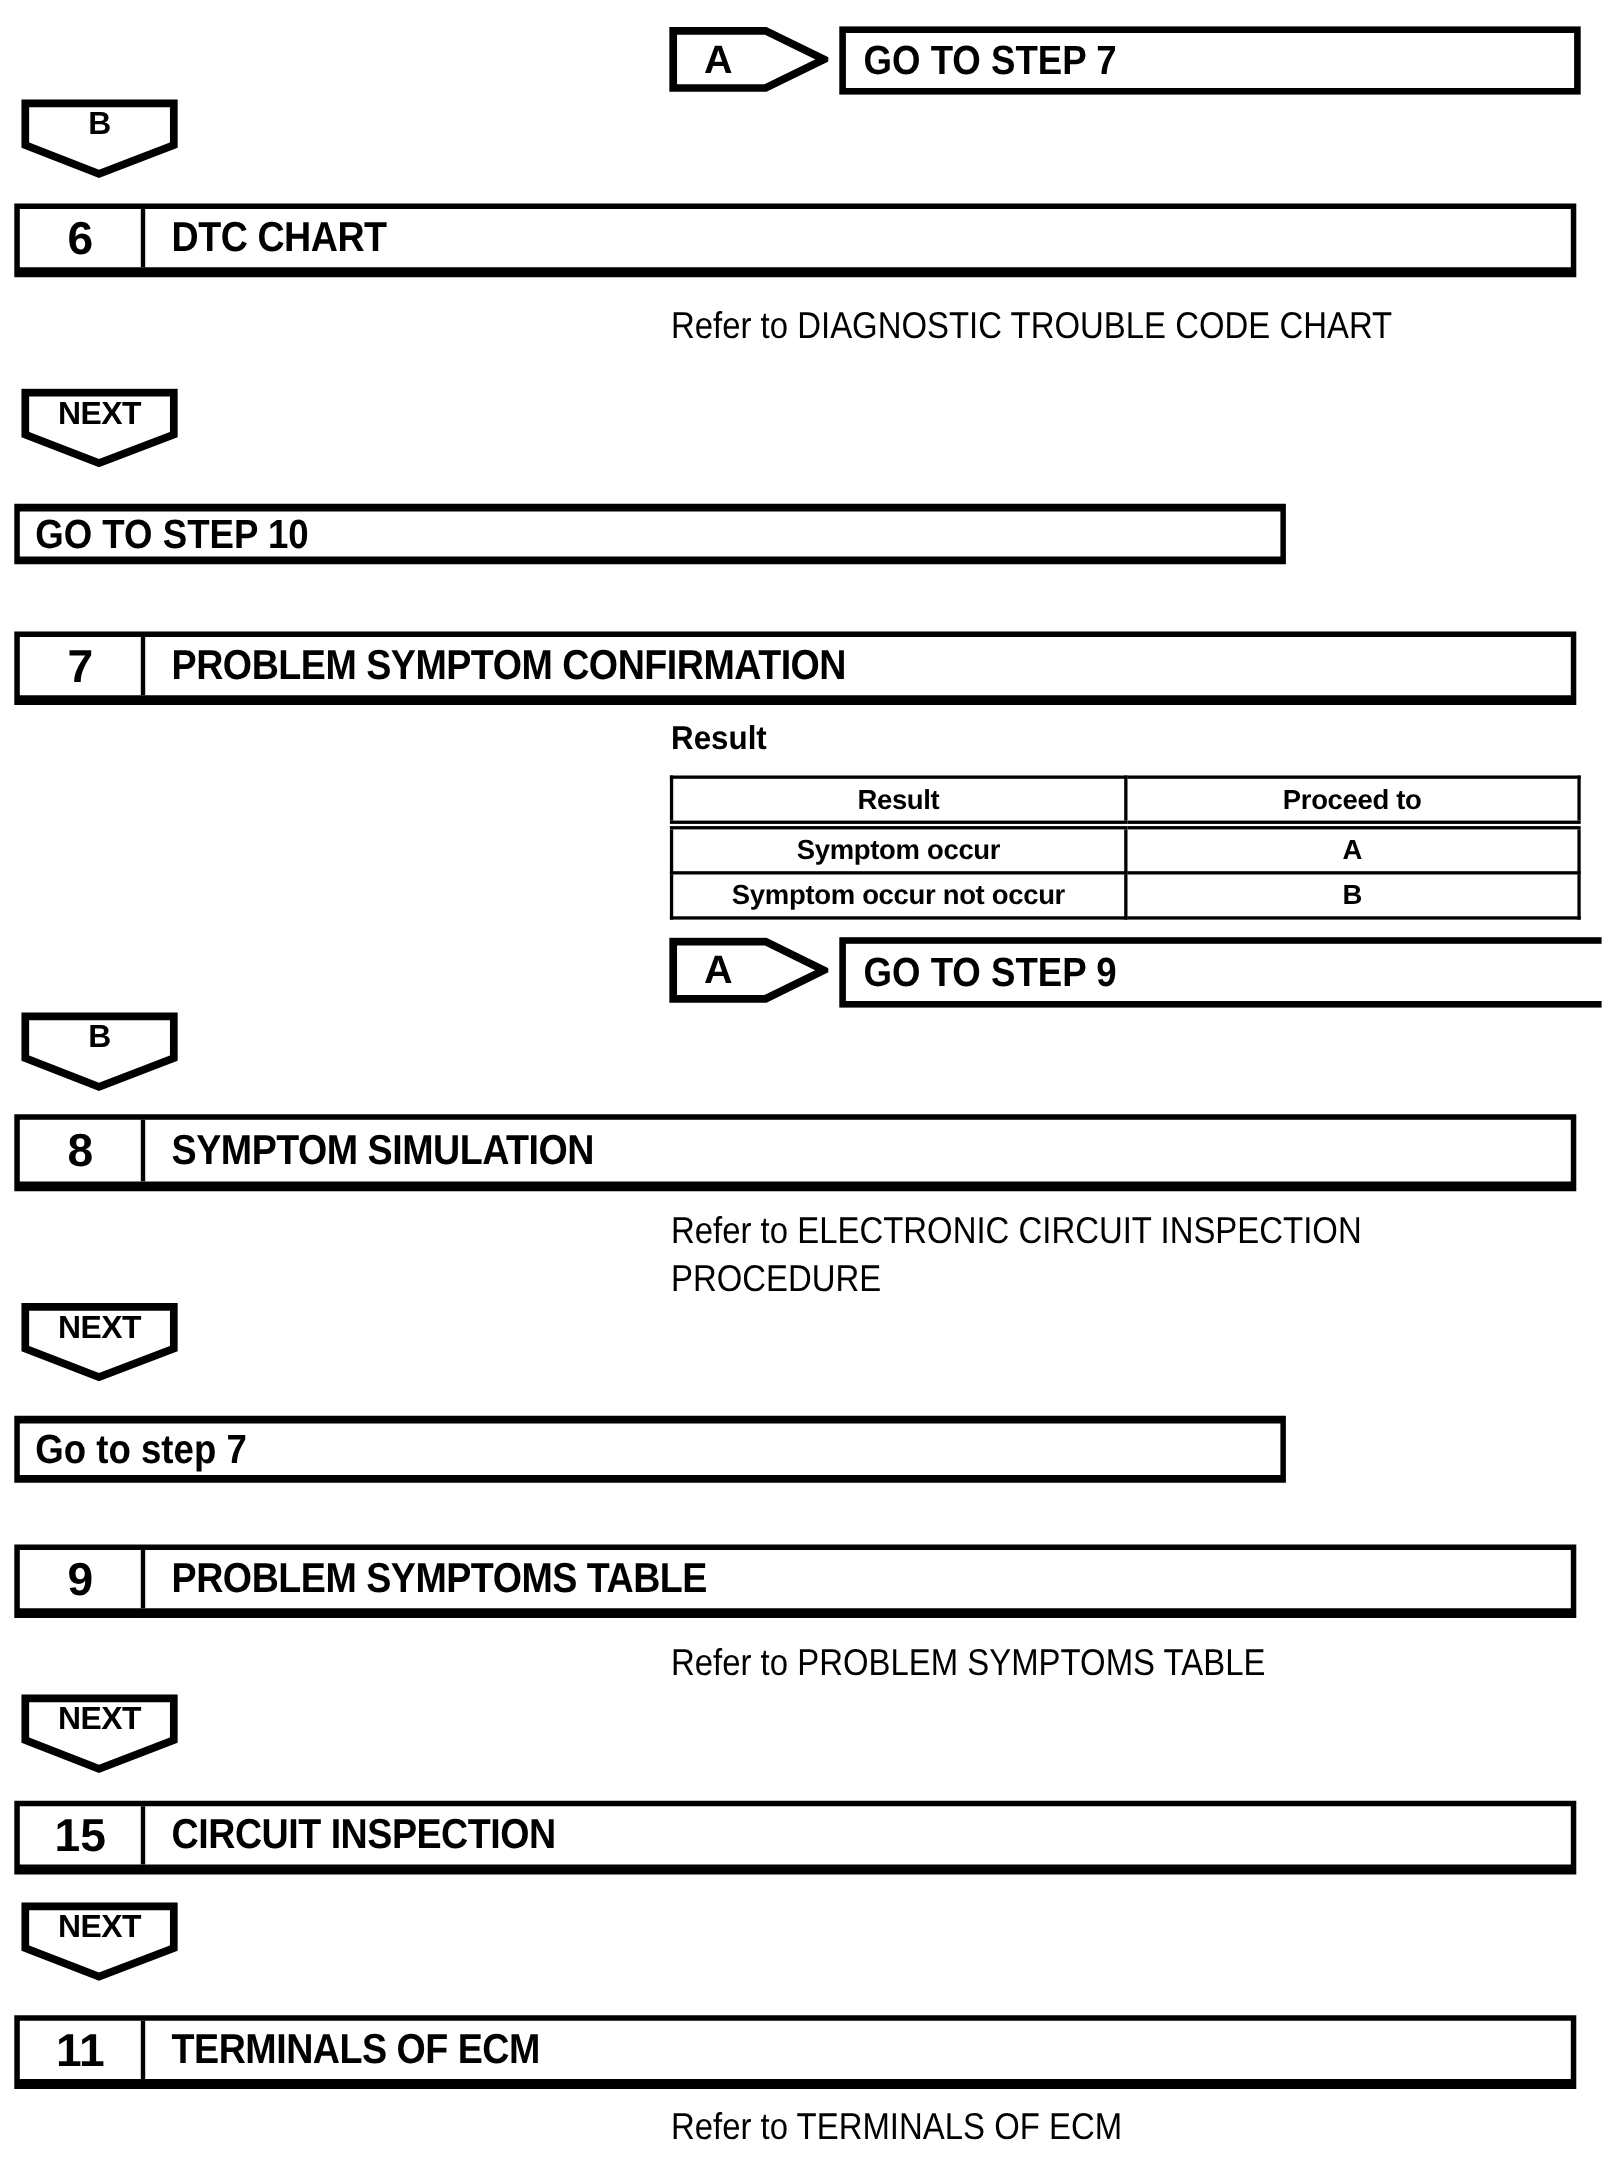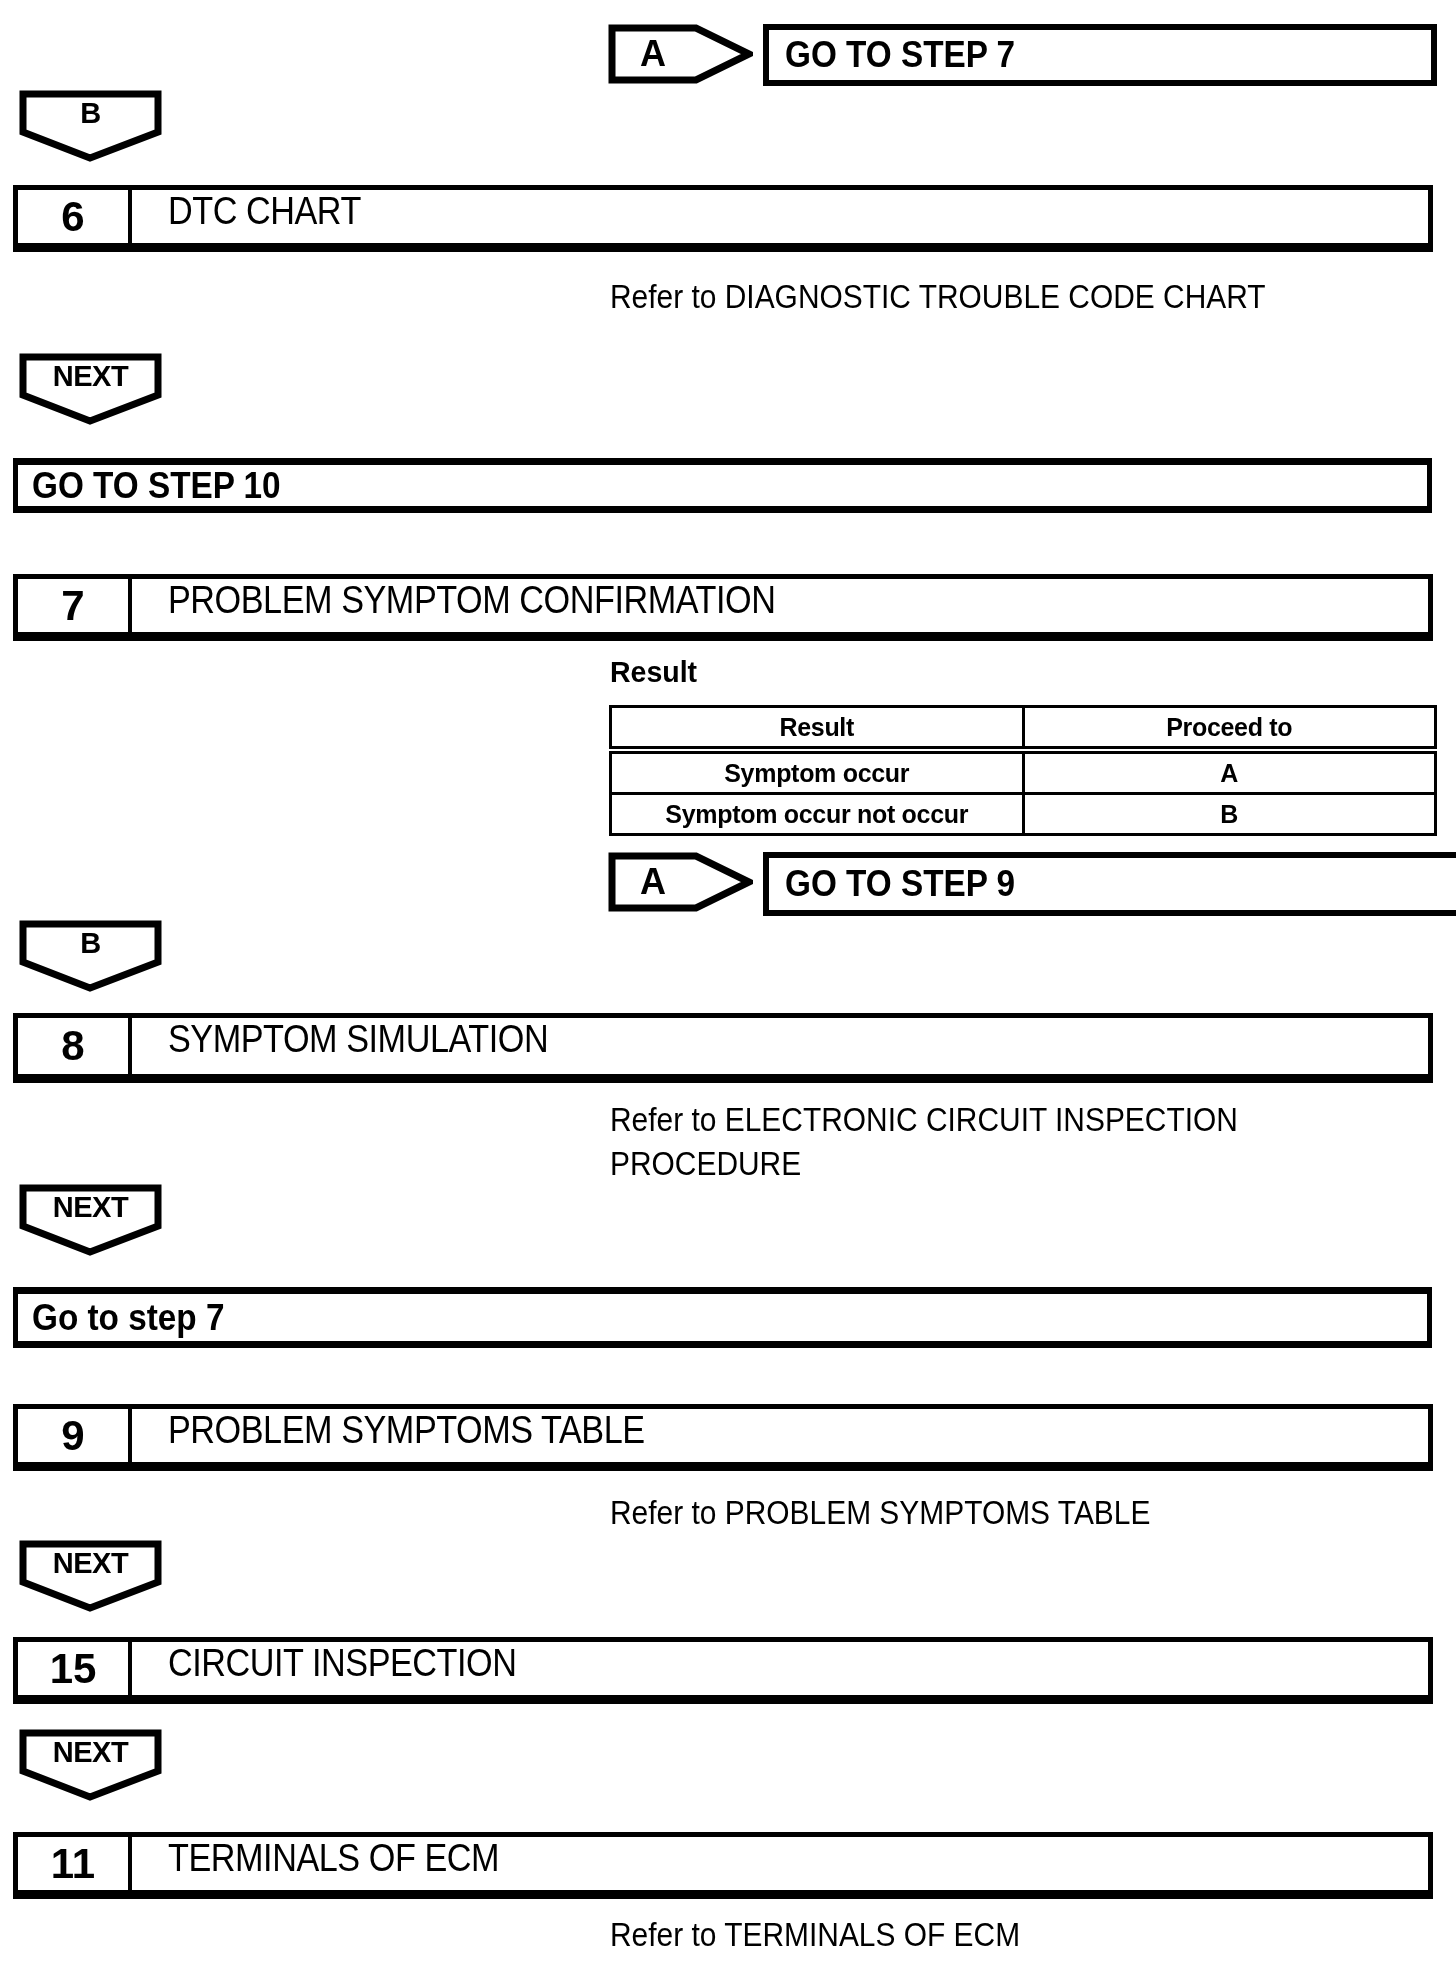--- a/index.html
+++ b/index.html
@@ -16,28 +16,28 @@
     box-sizing:border-box;background:#fff;
     border:5px solid #000;border-bottom:9px solid #000;
     display:flex;align-items:stretch;
   }
   .step-num{
     width:110px;flex:0 0 110px;border-right:4px solid #000;
     display:flex;align-items:center;justify-content:center;
     font-size:42px;font-weight:bold;
   }
   .step-title{
-    flex:1;display:flex;padding-left:36px;
-    font-size:38px;font-weight:normal;letter-spacing:-0.5px;white-space:nowrap;
+    flex:1;display:flex;align-items:center;padding-left:24px;
+    font-size:38px;font-weight:bold;letter-spacing:-0.5px;white-space:nowrap;
   }
   .step-title > span{transform:scaleX(0.9);transform-origin:left center;display:inline-block;}
 
   
   .action-box{
-    position:absolute;left:13px;width:1419px;box-sizing:border-box;background:#fff;
+    position:absolute;left:13px;width:1156px;box-sizing:border-box;background:#fff;
     border:5px solid #000;border-top:7px solid #000;border-bottom:7px solid #000;
     display:flex;align-items:center;padding-left:14px;
     font-size:37px;font-weight:bold;white-space:nowrap;
   }
   .action-box > span{transform:scaleX(0.9);transform-origin:left center;display:inline-block;}
 
   
   .connector-box{
     position:absolute;box-sizing:border-box;background:#fff;
     border:6px solid #000;

